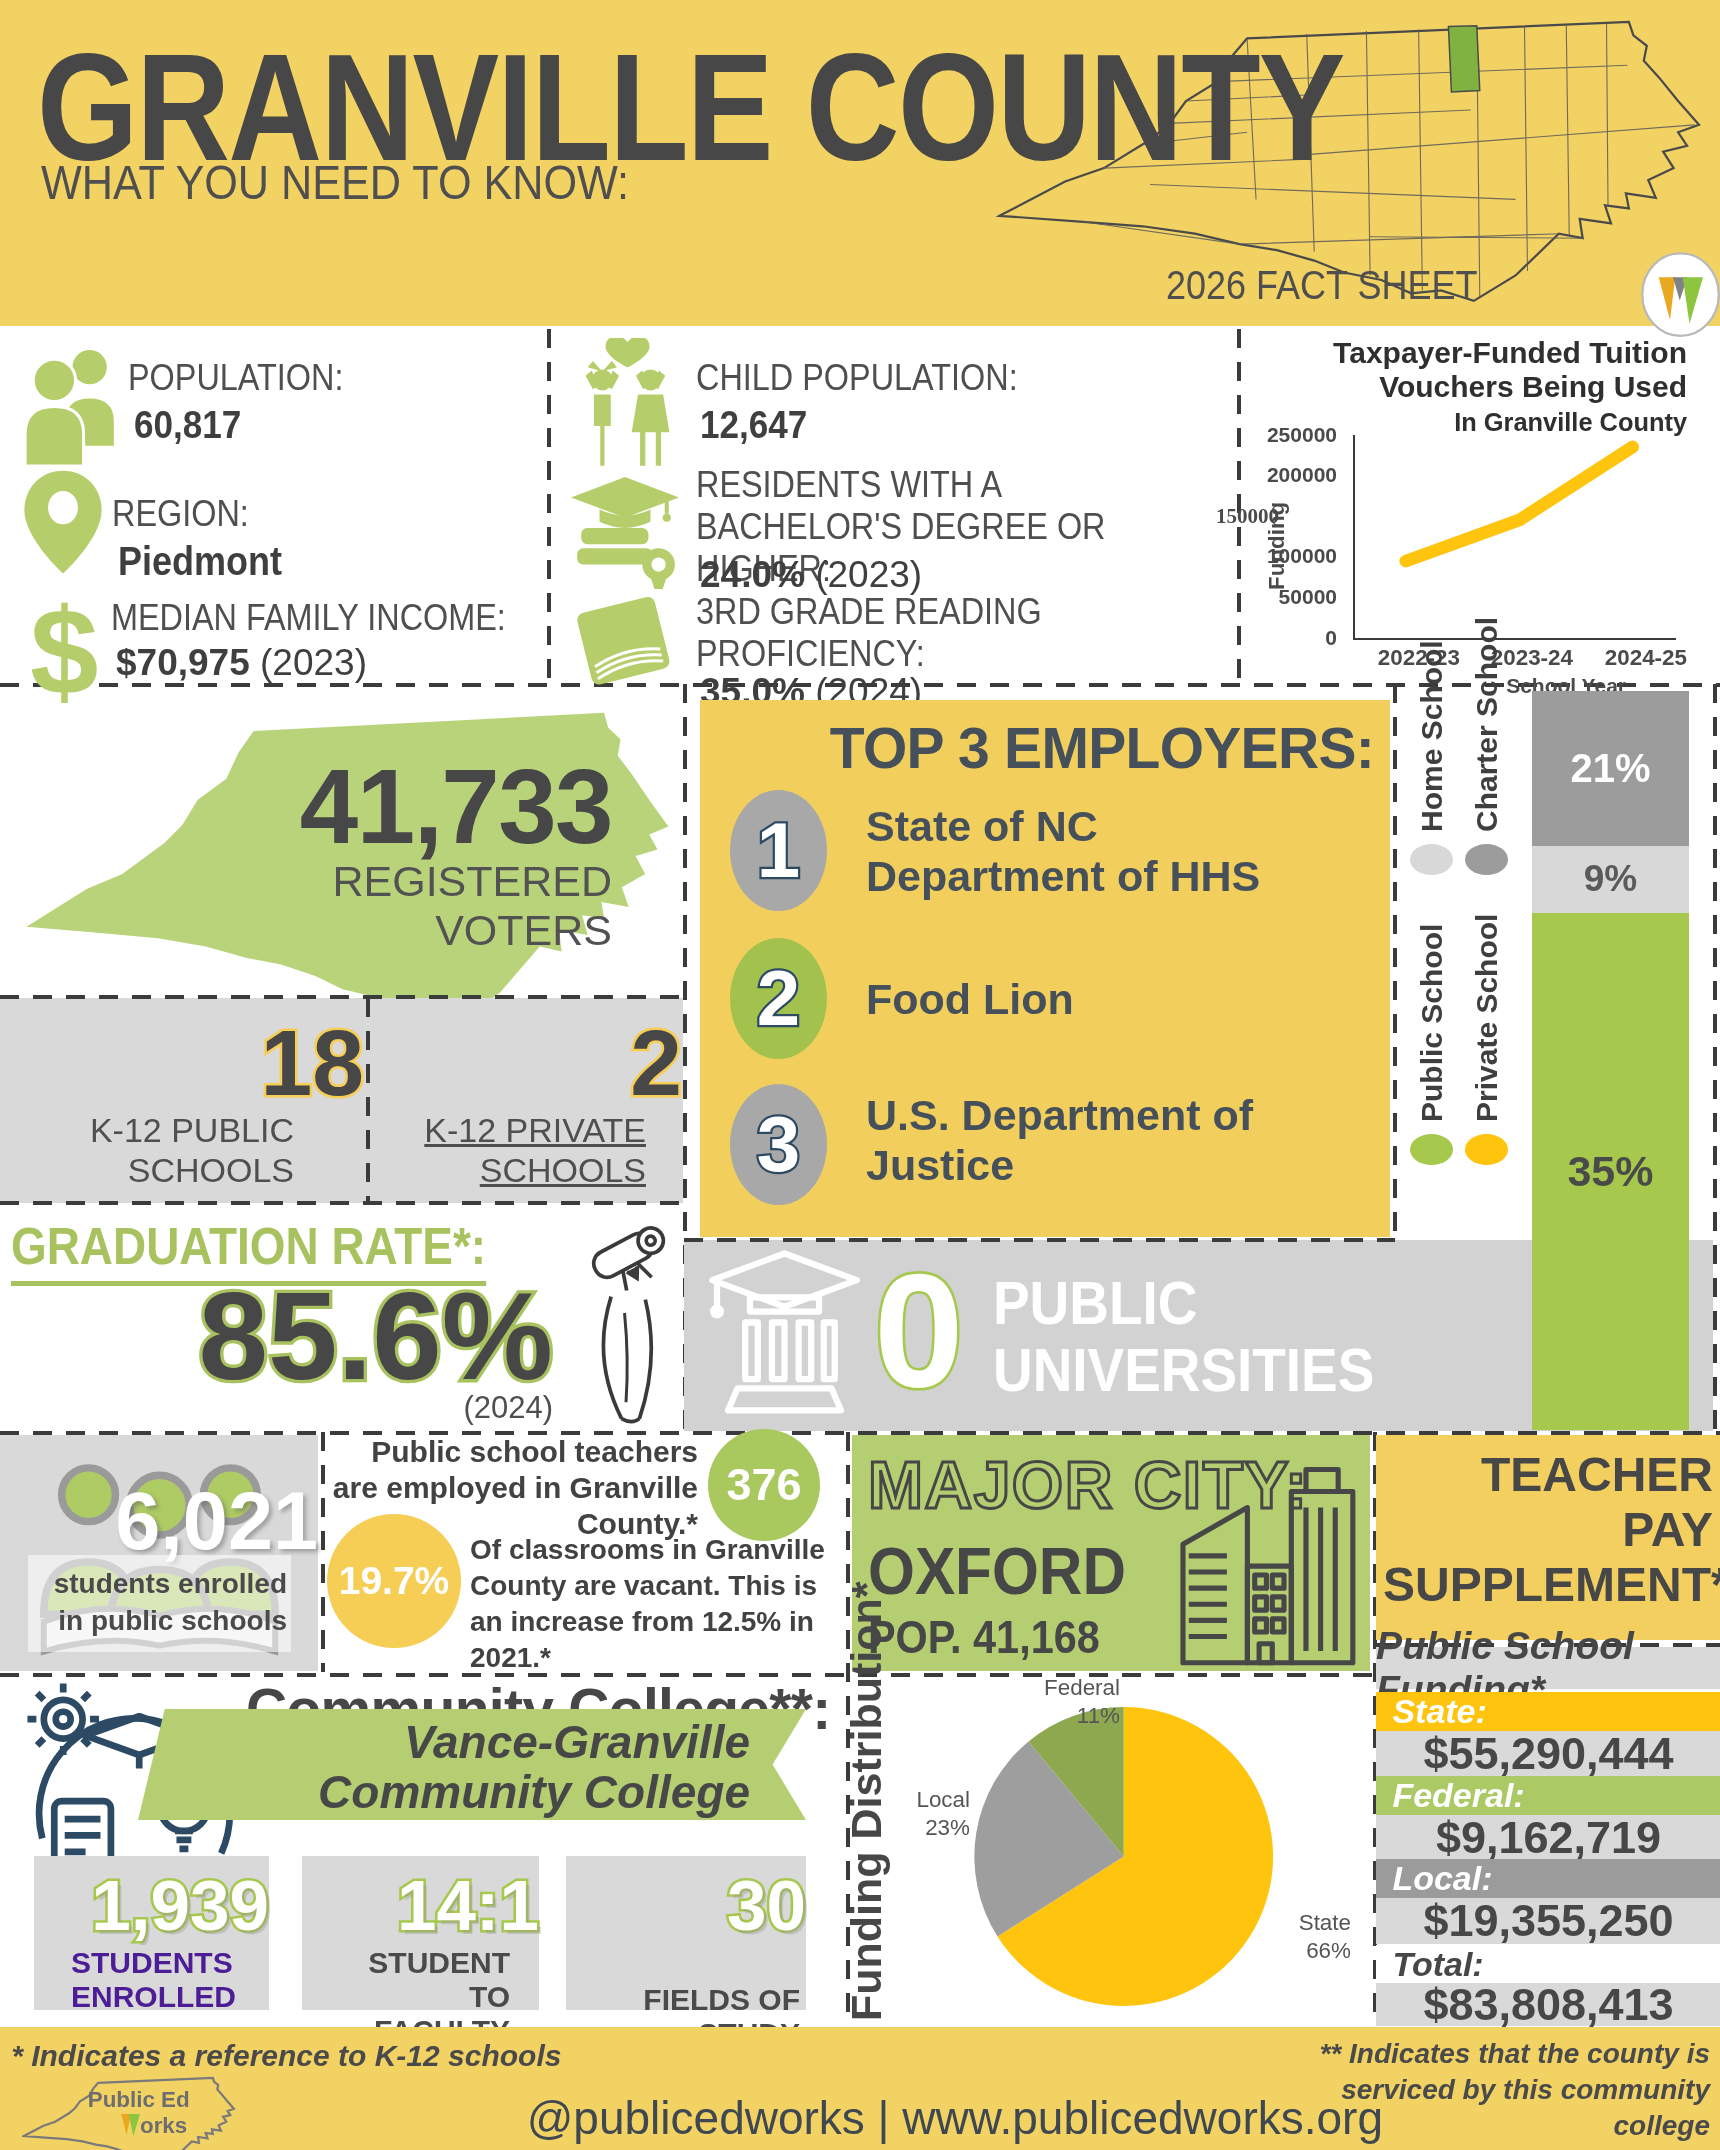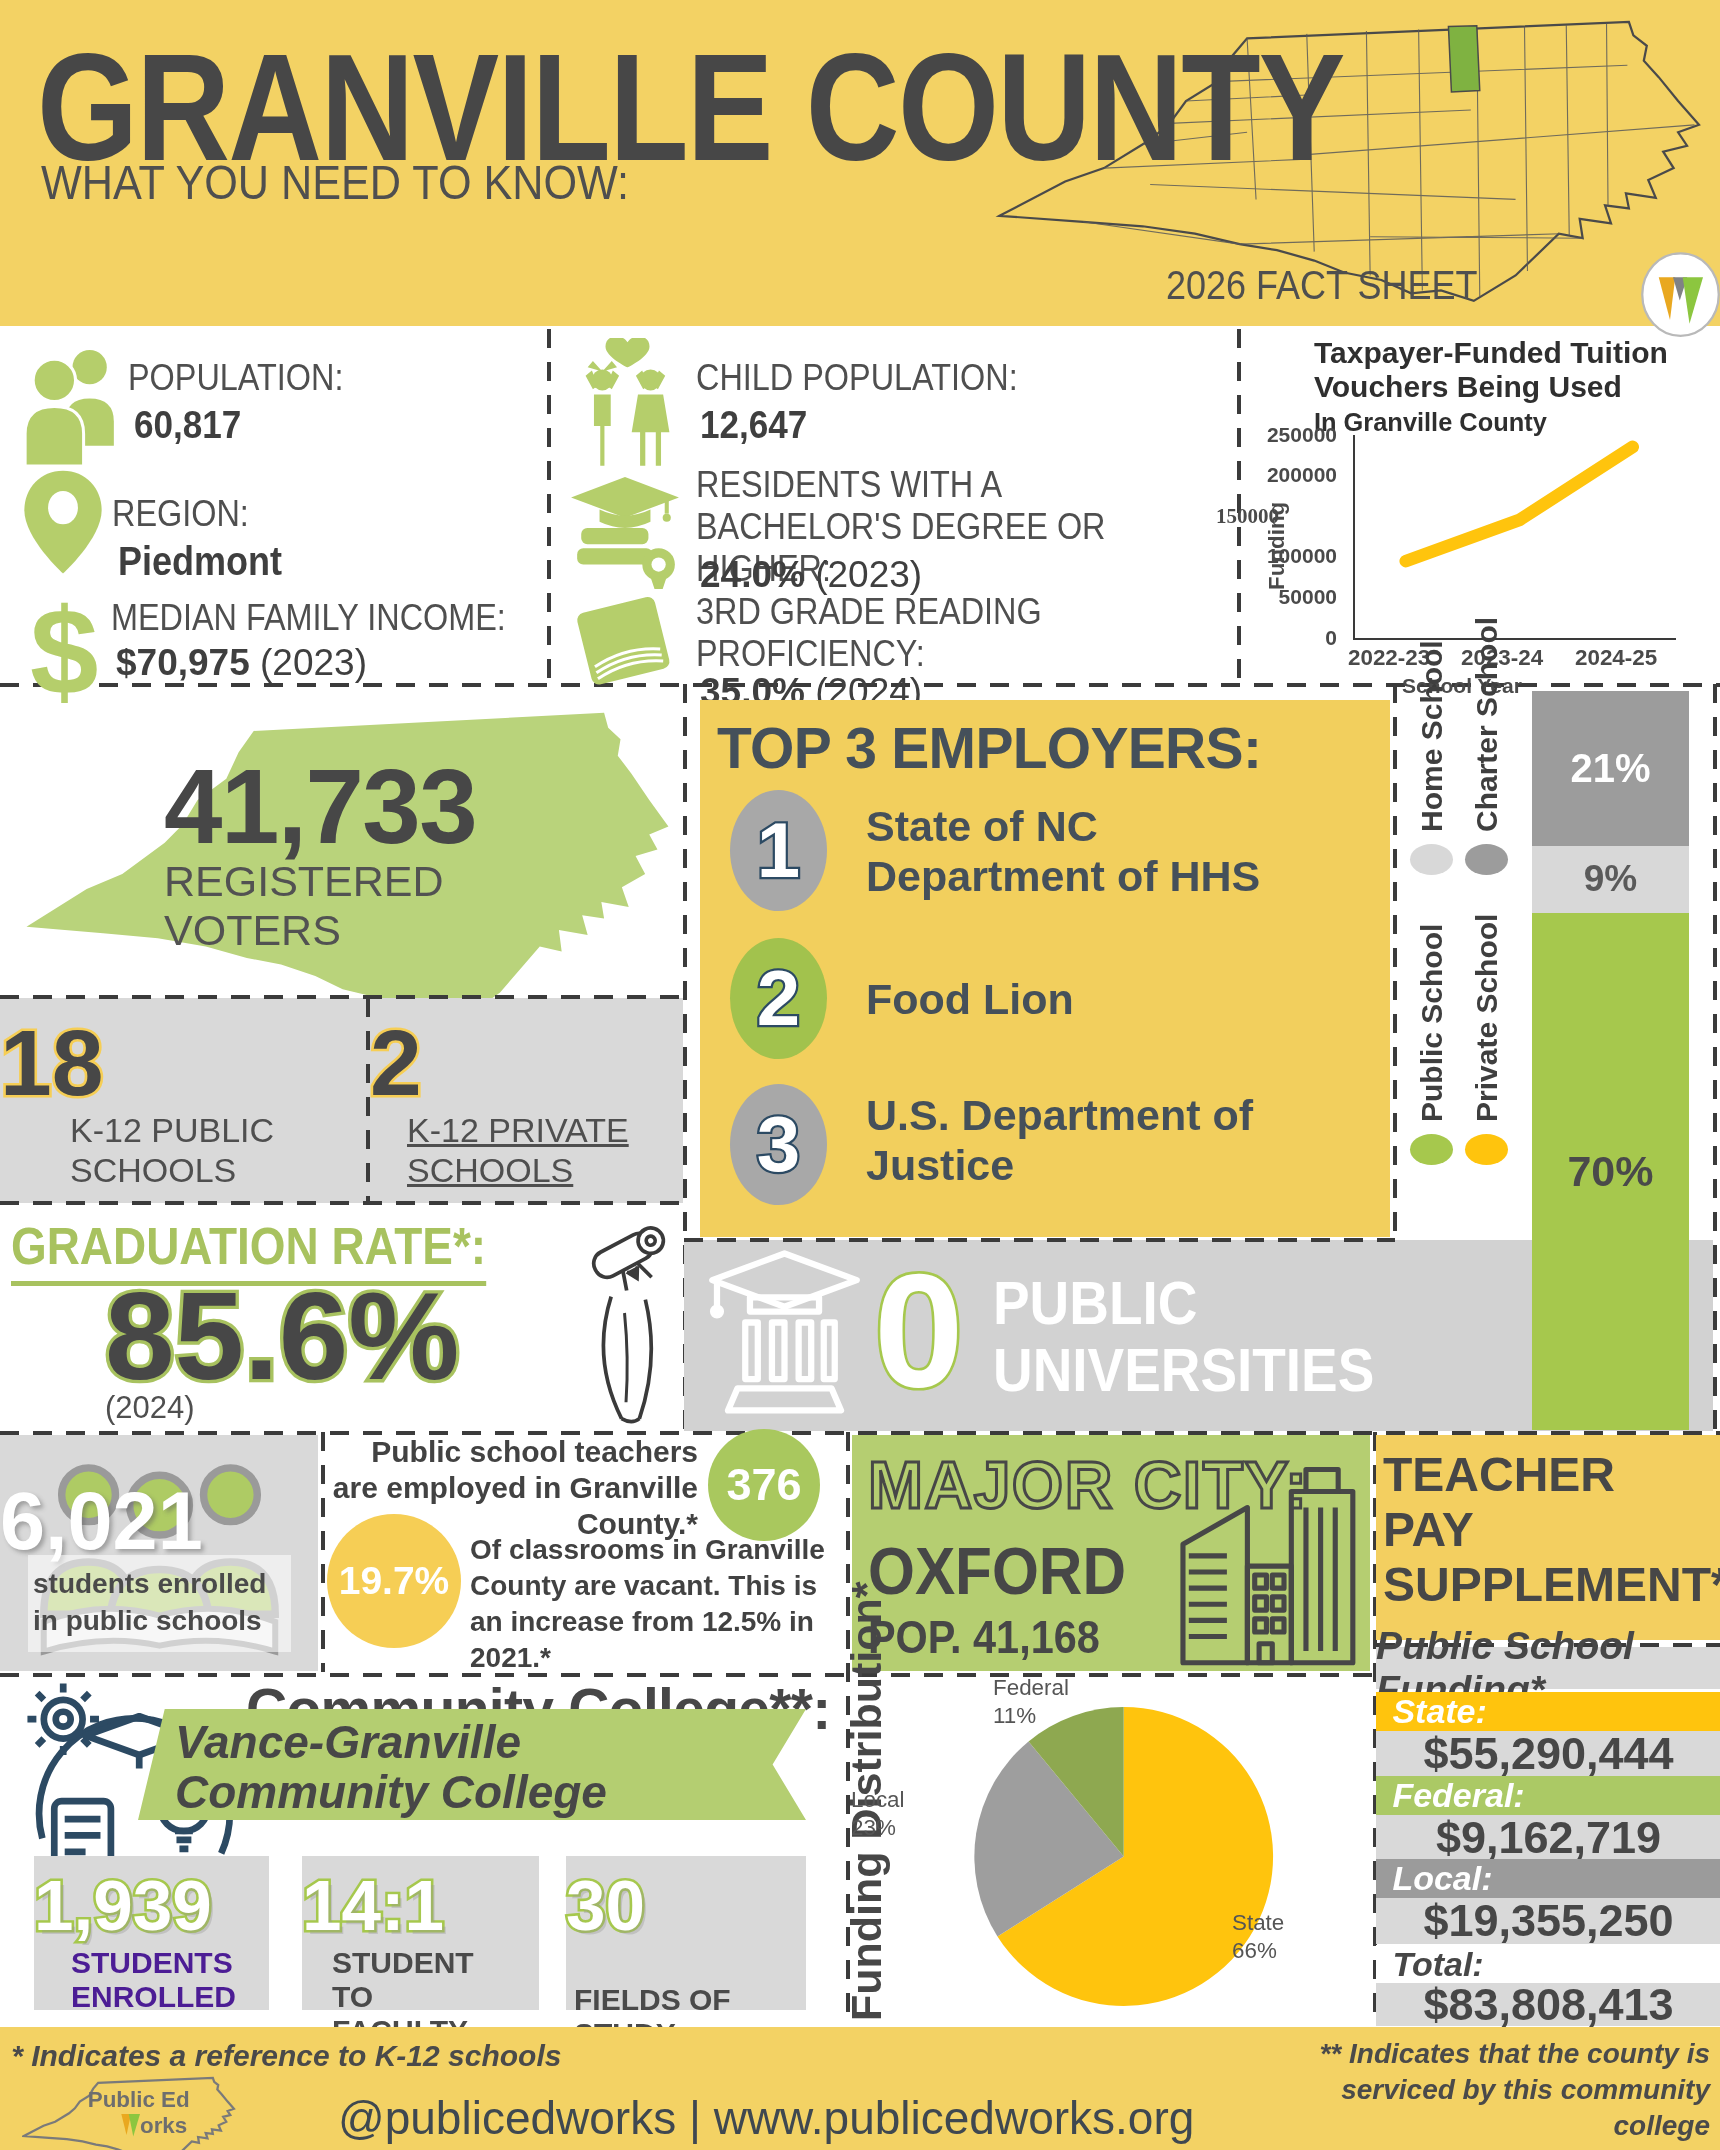--- a/index.html
+++ b/index.html
@@ -1,20 +1,20 @@
 <!DOCTYPE html>
 <html style="font-size:12px"><head>
 <meta charset="utf-8">
 <style>
   html,body{margin:0;padding:0;}
   body{width:1721px;height:2151px;background:#ffffff;font-family:"Liberation Sans",sans-serif;color:#4a4a4a;}
   .page{position:relative;width:1721px;height:2151px;overflow:hidden;background:#ffffff;}
   .abs{position:absolute;}
   .b{font-weight:bold;}
-  .center{text-align:left;}
+  .center{text-align:right;}
   .hdash{height:3.7px;background-image:repeating-linear-gradient(90deg,#3b3b3b 0 19.4px,transparent 19.4px 33px);}
   .vdash{width:3.7px;background-image:repeating-linear-gradient(180deg,#3b3b3b 0 19.4px,transparent 19.4px 33px);}
   .cond{transform:scaleX(0.85);transform-origin:left top;}
   .cond9{transform:scaleX(0.9);transform-origin:left top;}
   .vtext{position:absolute;transform:rotate(-90deg);transform-origin:left top;white-space:nowrap;}
   .legend-item{display:inline-flex;align-items:center;gap:12px;font-size:30px;font-weight:bold;color:#3f3f3f;}
   .legend-dot{display:inline-block;width:31px;height:43px;border-radius:50%;}
   .stroke-green{color:#ffffff;-webkit-text-stroke:5.2px #a6c84d;paint-order:stroke fill;}
   .stroke-green-dark{color:#474747;-webkit-text-stroke:6.7px #a8c25f;paint-order:stroke fill;}
   .stroke-yellow{color:#474747;-webkit-text-stroke:5.2px #f6ce55;paint-order:stroke fill;}
@@ -235,21 +235,21 @@
   </div>
 
   <div class="abs" style="left:1532px;top:691px;width:157px;height:739px;display:flex;flex-direction:column;">
     <div class="seg" style="height:21%;background:#9c9c9c;color:#ffffff;font-size:40px;">
       <span>21%</span>
     </div>
     <div class="seg" style="height:9%;background:#d8d8d8;color:#5a5a5a;font-size:37px;">
       <span>9%</span>
     </div>
     <div class="seg" style="height:70%;background:#a6c84d;color:#4a4a4a;font-size:43px;">
-      <span>70%</span>
+      <span>35%</span>
     </div>
   </div>
 
   <div class="abs hdash" style="left:0;top:1673px;width:1373px;"></div>
   <div class="abs vdash" style="left:321px;top:1432px;height:240px;"></div>
   <div class="abs vdash" style="left:846px;top:1432px;height:593px;"></div>
   <div class="abs vdash" style="left:1373px;top:1432px;height:593px;"></div>
 
   <div class="abs" style="left:0;top:1435px;width:318px;height:236px;background:#d9d9d9;"></div>
   <svg class="abs" style="left:13.4px;top:1441px;" width="293" height="224" viewBox="0 0 390 300">

